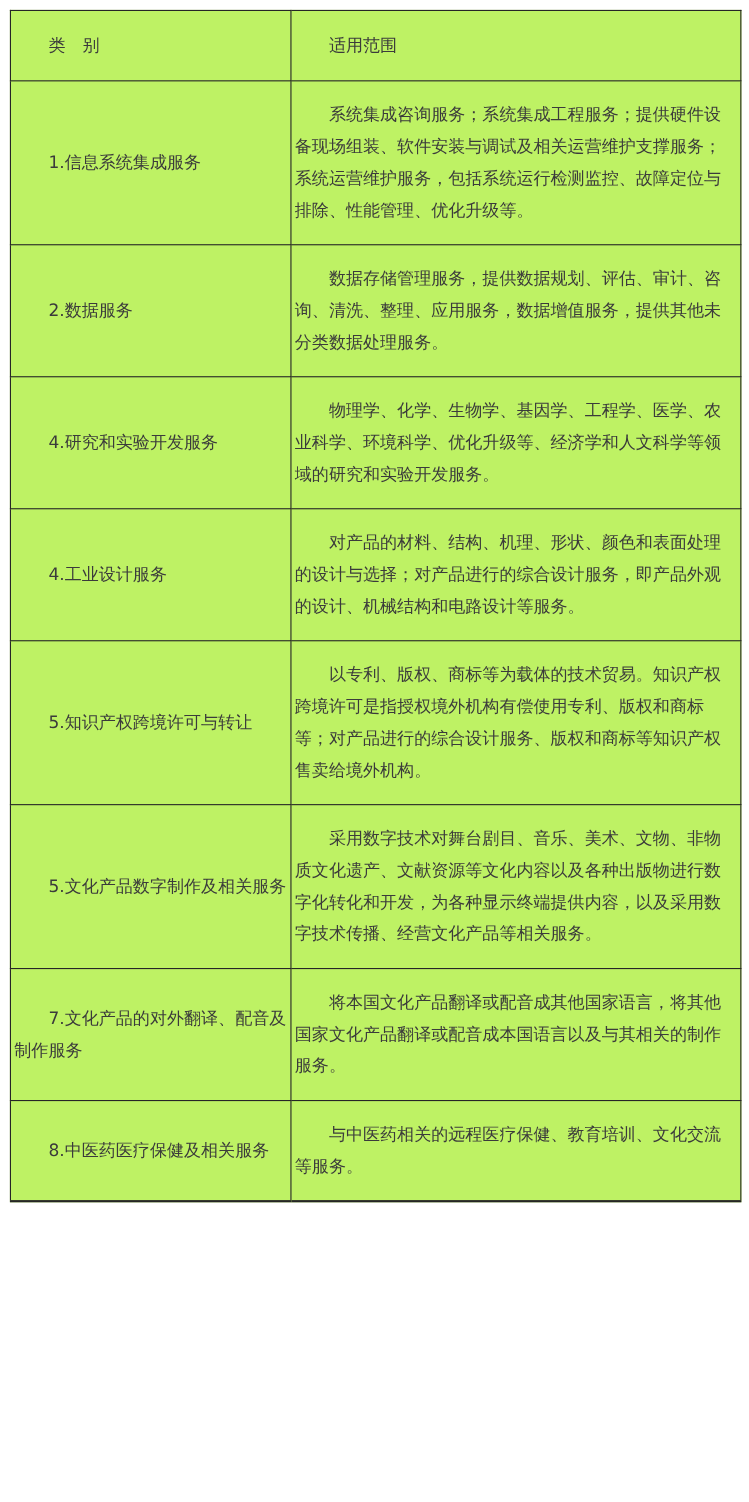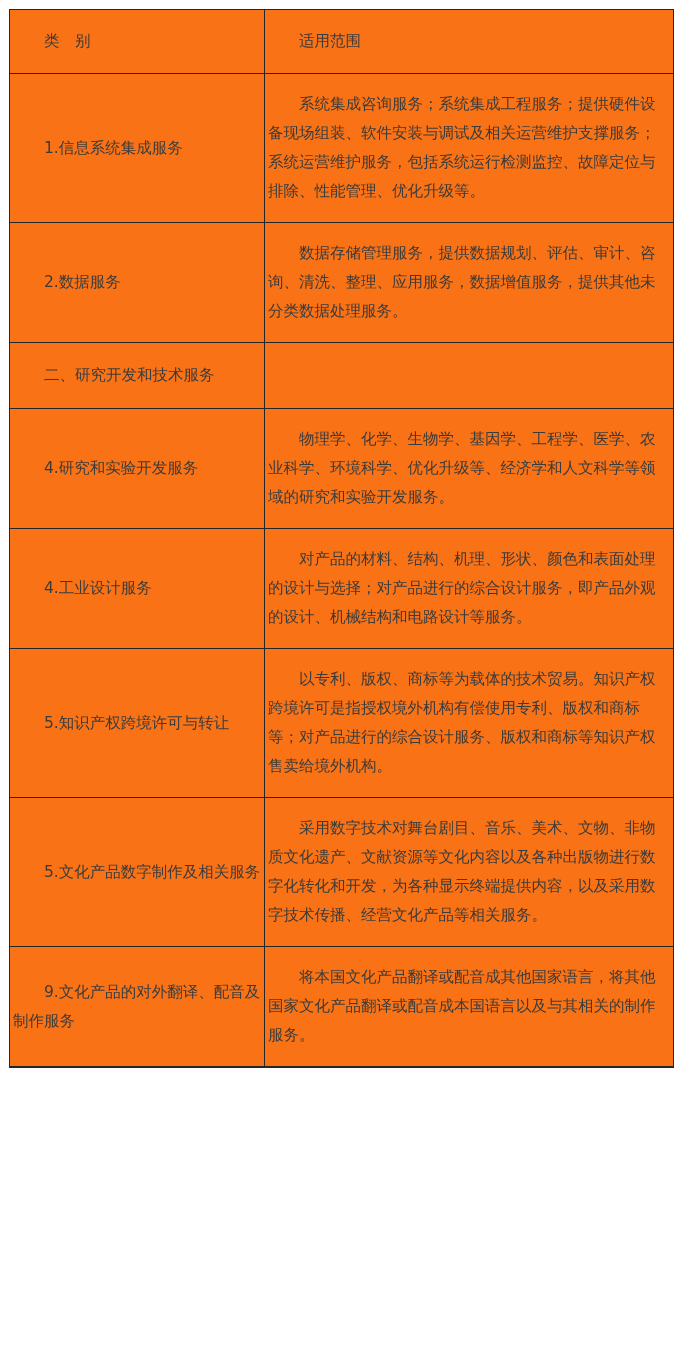--- a/index.html
+++ b/index.html
@@ -10,21 +10,21 @@
   body {
     padding: 9px;
     font-family: "DejaVu Sans", "Liberation Sans", sans-serif;
   }
   table.services {
     border-collapse: collapse;
     width: 664px;
     table-layout: fixed;
     font-size: 15.5px;
     color: #3b3b3b;
-    background: #f97316;
+    background: #bef264;
   }
   col.col-category { width: 255px; }
   col.col-scope   { width: 409px; }
   .services th,
   .services td {
     border: 1px solid #262626;
     font-weight: normal;
     text-align: left;
     vertical-align: middle;
     padding: 16px 3px;
@@ -53,38 +53,38 @@
   </thead>
   <tbody>
     <tr>
       <td>1.信息系统集成服务</td>
       <td>系统集成咨询服务；系统集成工程服务；提供硬件设备现场组装、软件安装与调试及相关运营维护支撑服务；系统运营维护服务，包括系统运行检测监控、故障定位与排除、性能管理、优化升级等。</td>
     </tr>
     <tr>
       <td>2.数据服务</td>
       <td>数据存储管理服务，提供数据规划、评估、审计、咨询、清洗、整理、应用服务，数据增值服务，提供其他未分类数据处理服务。</td>
     </tr>
-    <tr class="section-row">
-      <td>二、研究开发和技术服务</td>
-      <td></td>
-    </tr>
     <tr>
       <td>4.研究和实验开发服务</td>
       <td>物理学、化学、生物学、基因学、工程学、医学、农业科学、环境科学、优化升级等、经济学和人文科学等领域的研究和实验开发服务。</td>
     </tr>
     <tr>
       <td>4.工业设计服务</td>
       <td>对产品的材料、结构、机理、形状、颜色和表面处理的设计与选择；对产品进行的综合设计服务，即产品外观的设计、机械结构和电路设计等服务。</td>
     </tr>
     <tr>
       <td>5.知识产权跨境许可与转让</td>
       <td>以专利、版权、商标等为载体的技术贸易。知识产权跨境许可是指授权境外机构有偿使用专利、版权和商标等；对产品进行的综合设计服务、版权和商标等知识产权售卖给境外机构。</td>
     </tr>
     <tr>
       <td>5.文化产品数字制作及相关服务</td>
       <td>采用数字技术对舞台剧目、音乐、美术、文物、非物质文化遗产、文献资源等文化内容以及各种出版物进行数字化转化和开发，为各种显示终端提供内容，以及采用数字技术传播、经营文化产品等相关服务。</td>
     </tr>
     <tr>
-      <td>9.文化产品的对外翻译、配音及制作服务</td>
+      <td>7.文化产品的对外翻译、配音及制作服务</td>
       <td>将本国文化产品翻译或配音成其他国家语言，将其他国家文化产品翻译或配音成本国语言以及与其相关的制作服务。</td>
+    </tr>
+    <tr>
+      <td>8.中医药医疗保健及相关服务</td>
+      <td>与中医药相关的远程医疗保健、教育培训、文化交流等服务。</td>
     </tr>
   </tbody>
 </table>
 
 </body></html>

